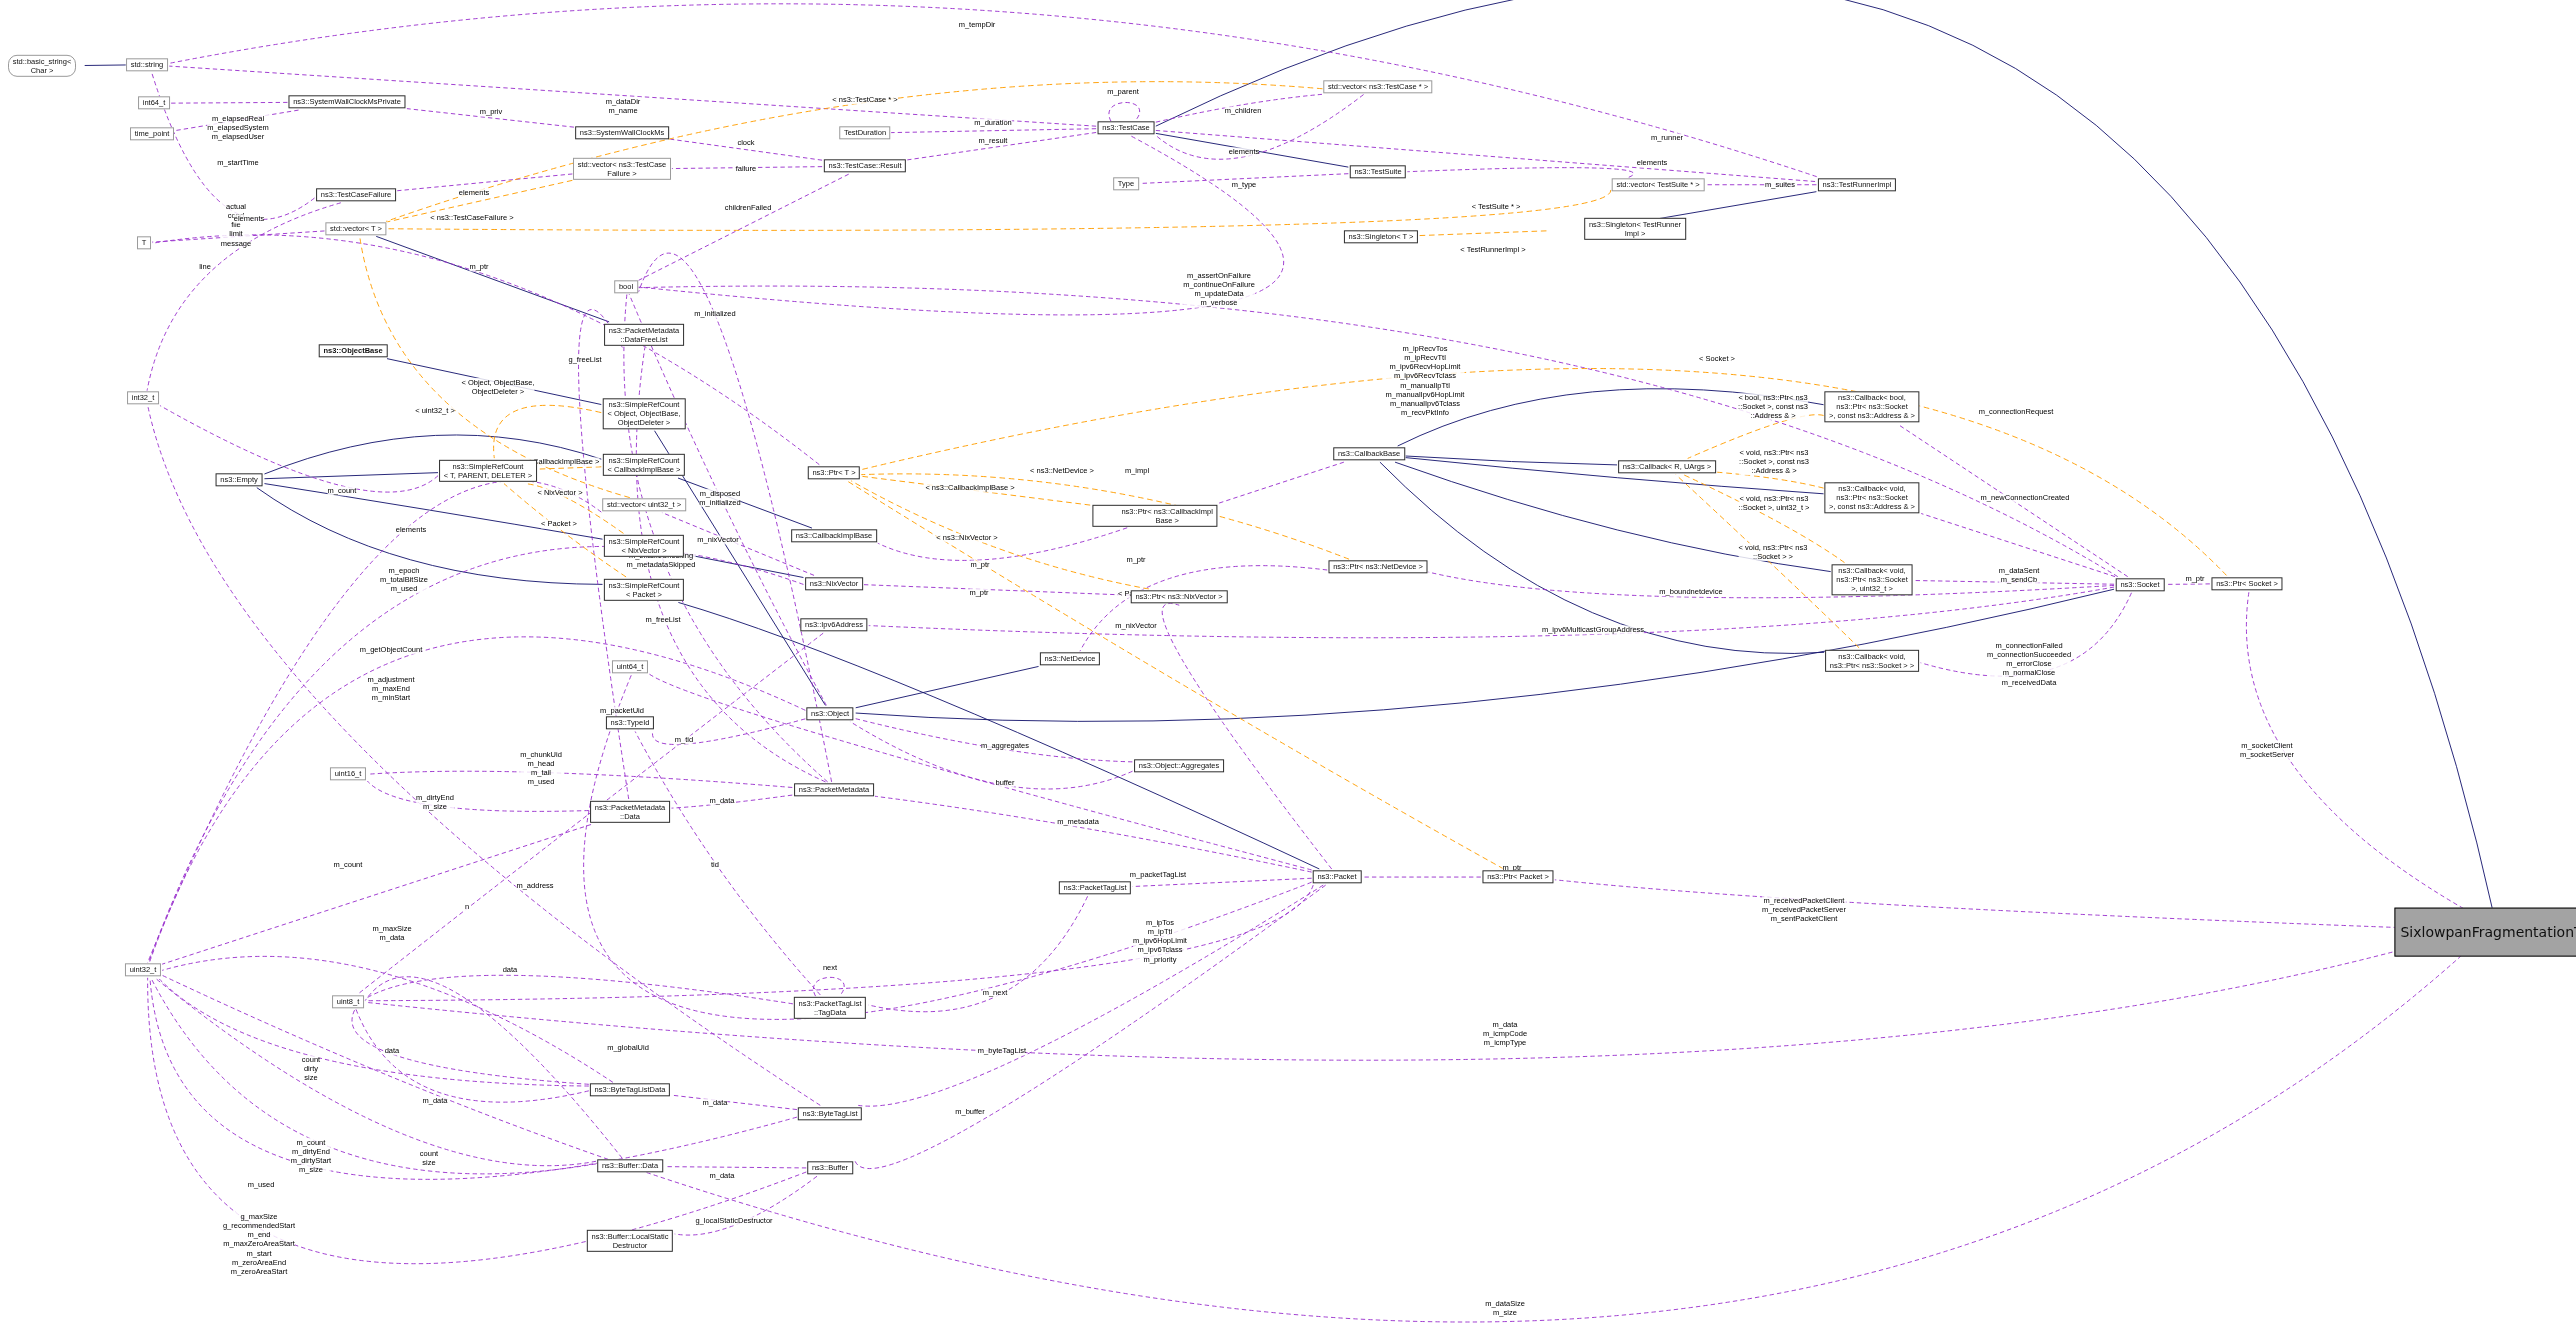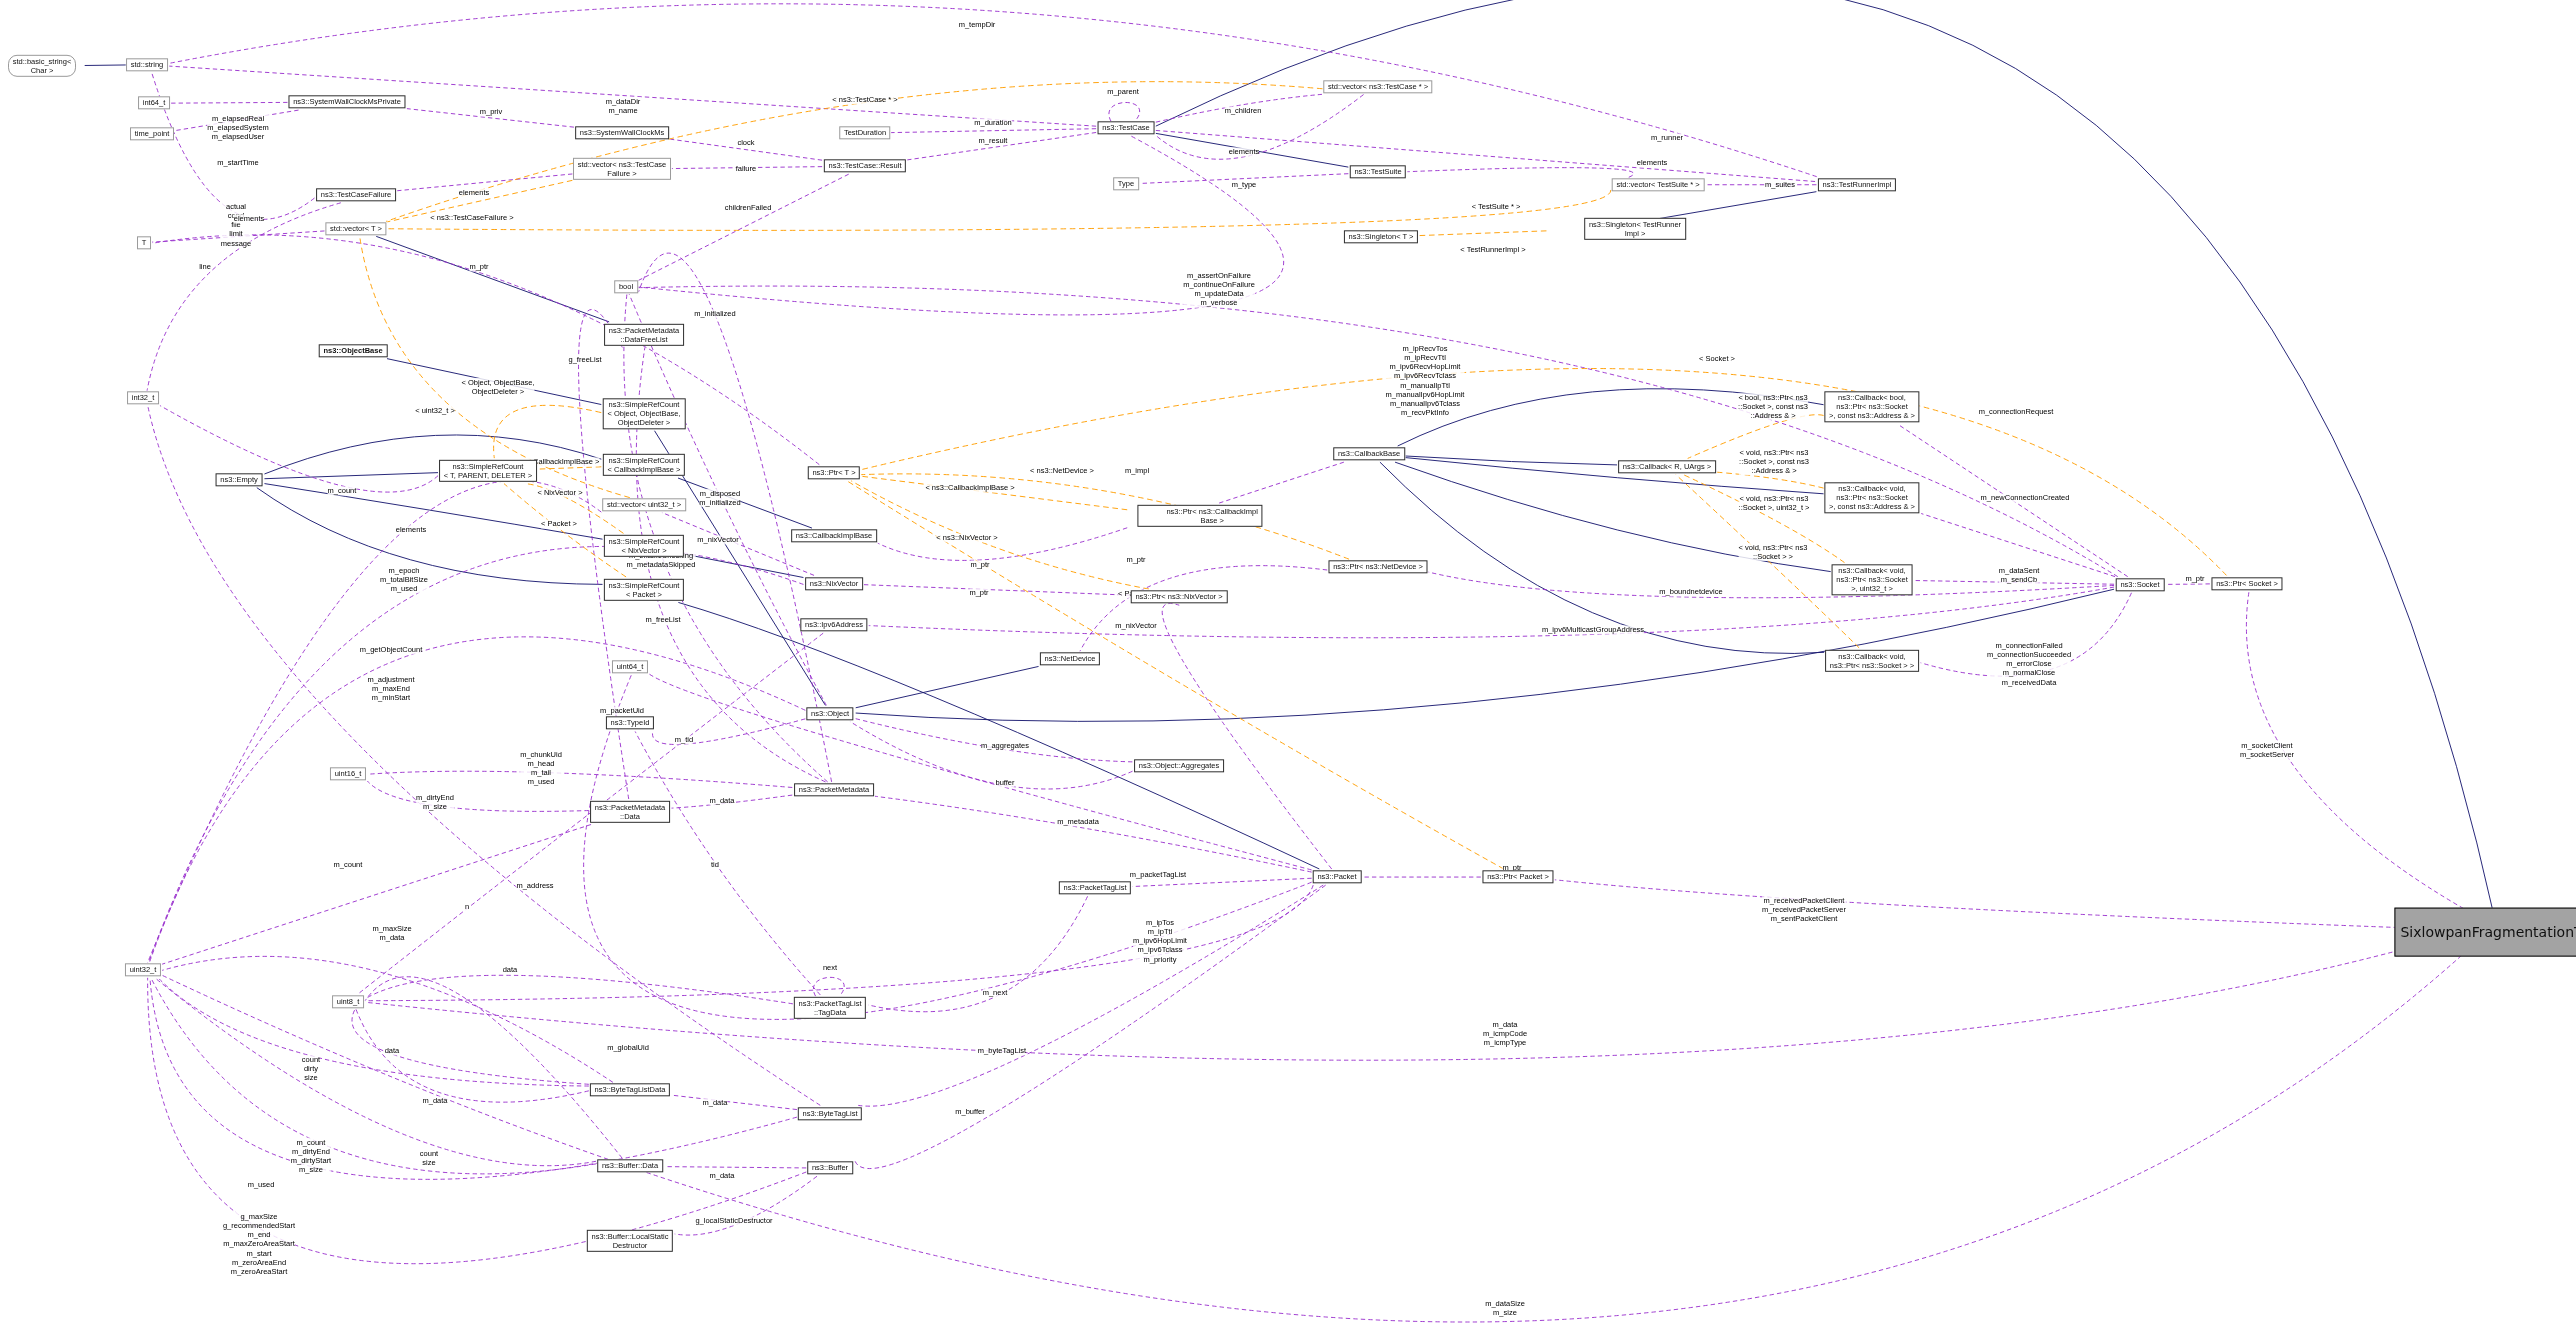--- a/index.html
+++ b/index.html
@@ -367,21 +367,21 @@
       <div class="node" style="left: 644px; top: 505px;">std::vector&lt; uint32_t &gt;</div>
       <div class="node cls" style="left: 644px; top: 546px;">ns3::SimpleRefCount
 &lt; NixVector &gt;</div>
       <div class="node cls" style="left: 644px; top: 590px;">ns3::SimpleRefCount
 &lt; Packet &gt;</div>
       <div class="node cls" style="left: 834px; top: 473px;">ns3::Ptr&lt; T &gt;</div>
       <div class="node cls" style="left: 834px; top: 536px;">ns3::CallbackImplBase</div>
       <div class="node cls" style="left: 834px; top: 584px;">ns3::NixVector</div>
       <div class="node cls" style="left: 834px; top: 625px;">ns3::Ipv6Address</div>
       <div class="node cls" style="left: 1070px; top: 659px;">ns3::NetDevice</div>
-      <div class="node cls" style="left: 1200px; top: 516px; padding-left: 28px;">ns3::Ptr&lt; ns3::CallbackImpl
+      <div class="node cls" style="left: 1155px; top: 516px; padding-left: 28px;">ns3::Ptr&lt; ns3::CallbackImpl
 Base &gt;</div>
       <div class="node cls" style="left: 1179px; top: 597px;">ns3::Ptr&lt; ns3::NixVector &gt;</div>
       <div class="node cls" style="left: 1378px; top: 567px;">ns3::Ptr&lt; ns3::NetDevice &gt;</div>
       <div class="node cls" style="left: 1369px; top: 454px;">ns3::CallbackBase</div>
       <div class="node cls" style="left: 1667px; top: 467px;">ns3::Callback&lt; R, UArgs &gt;</div>
       <div class="node cls" style="left: 1872px; top: 407px;">ns3::Callback&lt; bool,
 ns3::Ptr&lt; ns3::Socket
 &gt;, const ns3::Address &amp; &gt;</div>
       <div class="node cls" style="left: 1872px; top: 498px;">ns3::Callback&lt; void,
 ns3::Ptr&lt; ns3::Socket

